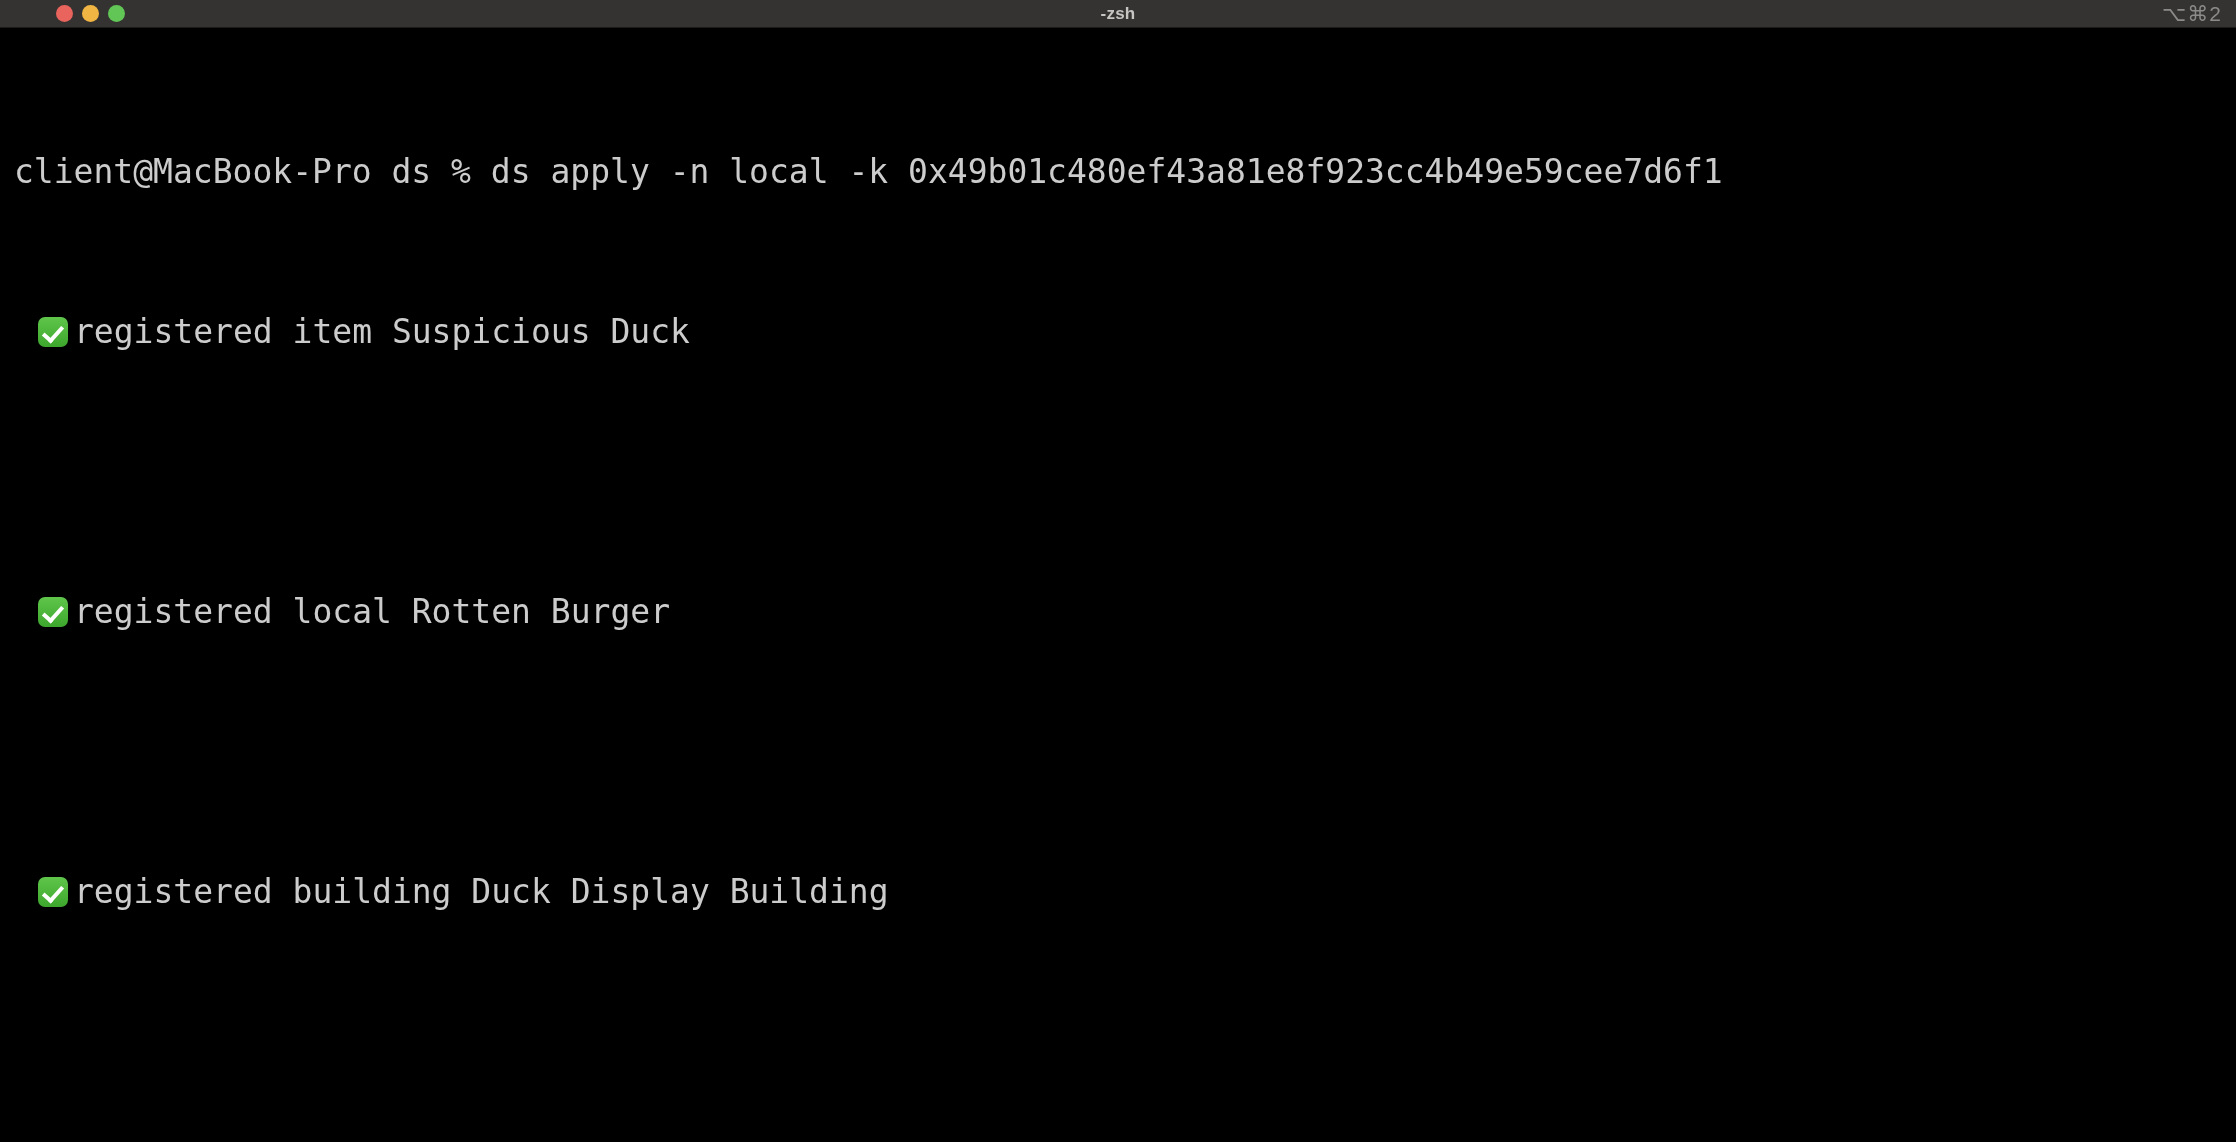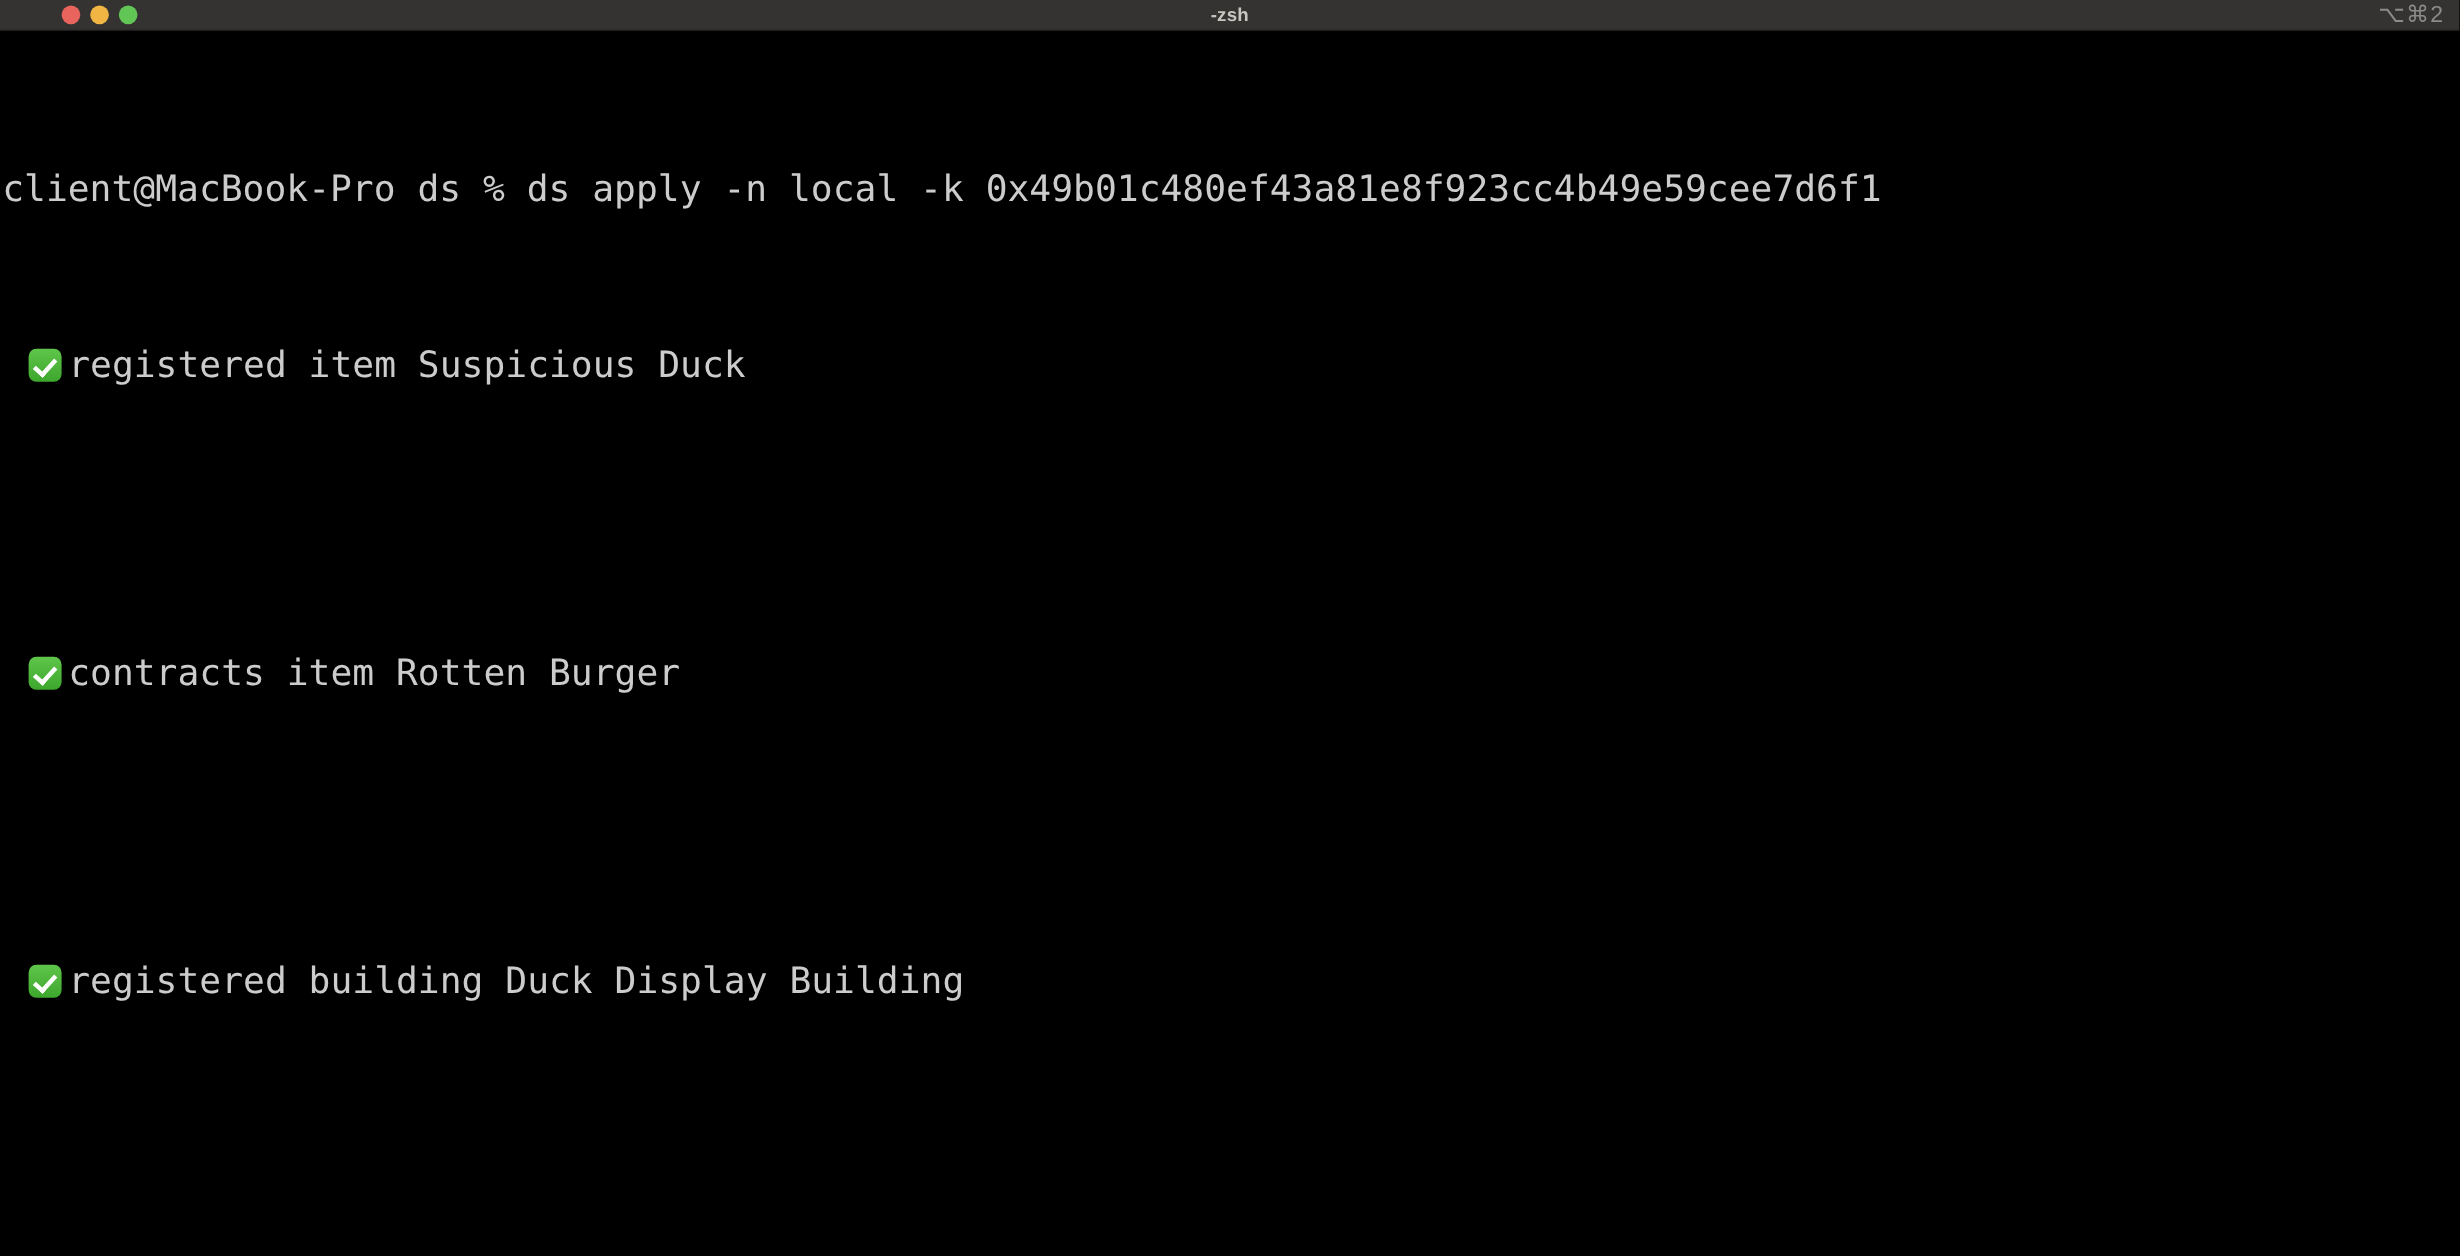--- a/index.html
+++ b/index.html
@@ -62,21 +62,21 @@
     line-height: 1;
   }
 
   
   .terminal {
     background: #000000;
     color: #cccccc;
     font-family: "DejaVu Sans Mono", monospace;
     font-size: 33px;
     line-height: 40px;
-    padding: 4px 0 0 2px;
+    padding: 4px 0 0 14px;
     box-sizing: border-box;
     height: 1020px;
     white-space: pre;
     letter-spacing: 0px;
   }
   .line {
     display: block;
     height: 40px;
     white-space: pre;
   }
@@ -133,21 +133,21 @@
   <span class="line">client@MacBook-Pro ds % ds apply -n local -k 0x49b01c480ef43a81e8f923cc4b49e59cee7d6f1</span>
 
   <div class="out-line">
     <span class="check-emoji"></span>
     <span class="out-text">registered item Suspicious Duck</span>
   </div>
   <span class="line-blank"></span>
 
   <div class="out-line">
     <span class="check-emoji"></span>
-    <span class="out-text">contracts item Rotten Burger</span>
+    <span class="out-text">registered local Rotten Burger</span>
   </div>
   <span class="line-blank"></span>
 
   <div class="out-line">
     <span class="check-emoji"></span>
     <span class="out-text">registered building Duck Display Building</span>
   </div>
   <span class="line-blank"></span>
 
   

